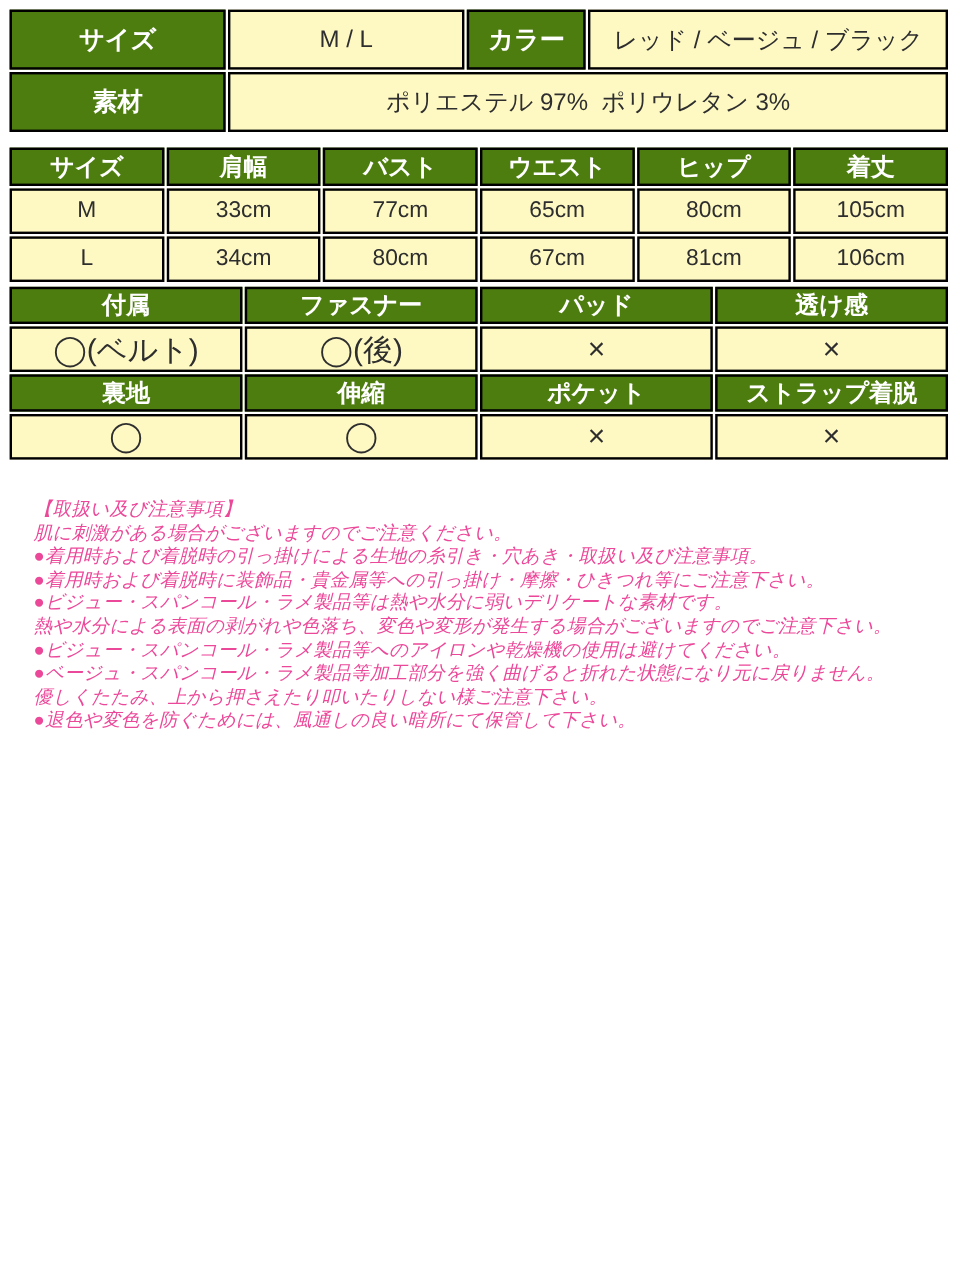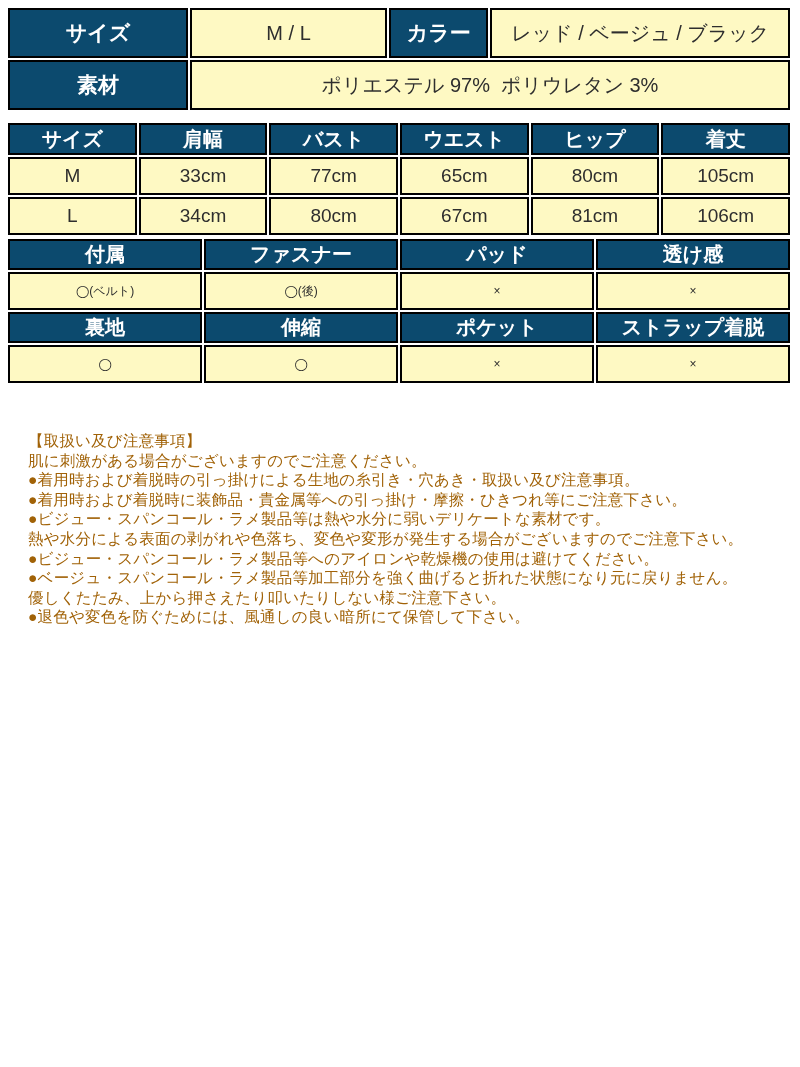--- a/index.html
+++ b/index.html
@@ -25,49 +25,50 @@
   }
   table.spec td {
     border: 2px solid #000000;
     text-align: center;
     vertical-align: middle;
     padding: 0 2px;
     overflow: hidden;
     white-space: nowrap;
   }
   td.hd {
-    background: #0c4a6e;
+    background: #4d7c0f;
     color: #ffffff;
     font-weight: bold;
   }
   td.vl {
     background: #fef9c3;
     color: #2e2e2e;
     font-weight: normal;
   }
   
   .t1 td { height: 46px; font-size: 21px; }
   .t1 td.vl { font-size: 20px; }
   
   .t2 { margin-top: 9px; }
   .t2 td.hd { height: 28px; font-size: 20px; }
   .t2 td.vl { height: 34px; font-size: 19px; }
   
   .t3 { }
   .t3 td.hd { height: 24px; font-size: 20px; }
-  .t3 td.vl { height: 34px; font-size: 12px; }
+  .t3 td.vl { height: 34px; font-size: 25px; }
   
   .notes {
-    margin-top: 46px;
+    margin-top: 30px;
     padding-left: 22px;
     padding-right: 10px;
-    color: #a16207;
+    color: #ec4899;
     font-size: 15.5px;
     line-height: 19.6px;
     letter-spacing: 0.2px;
+    font-style: italic;
   }
   .notes div { white-space: nowrap; }
 </style>
 </head>
 <body>
 
 <div class="page">
 
   <table class="spec t1">
     <colgroup>

